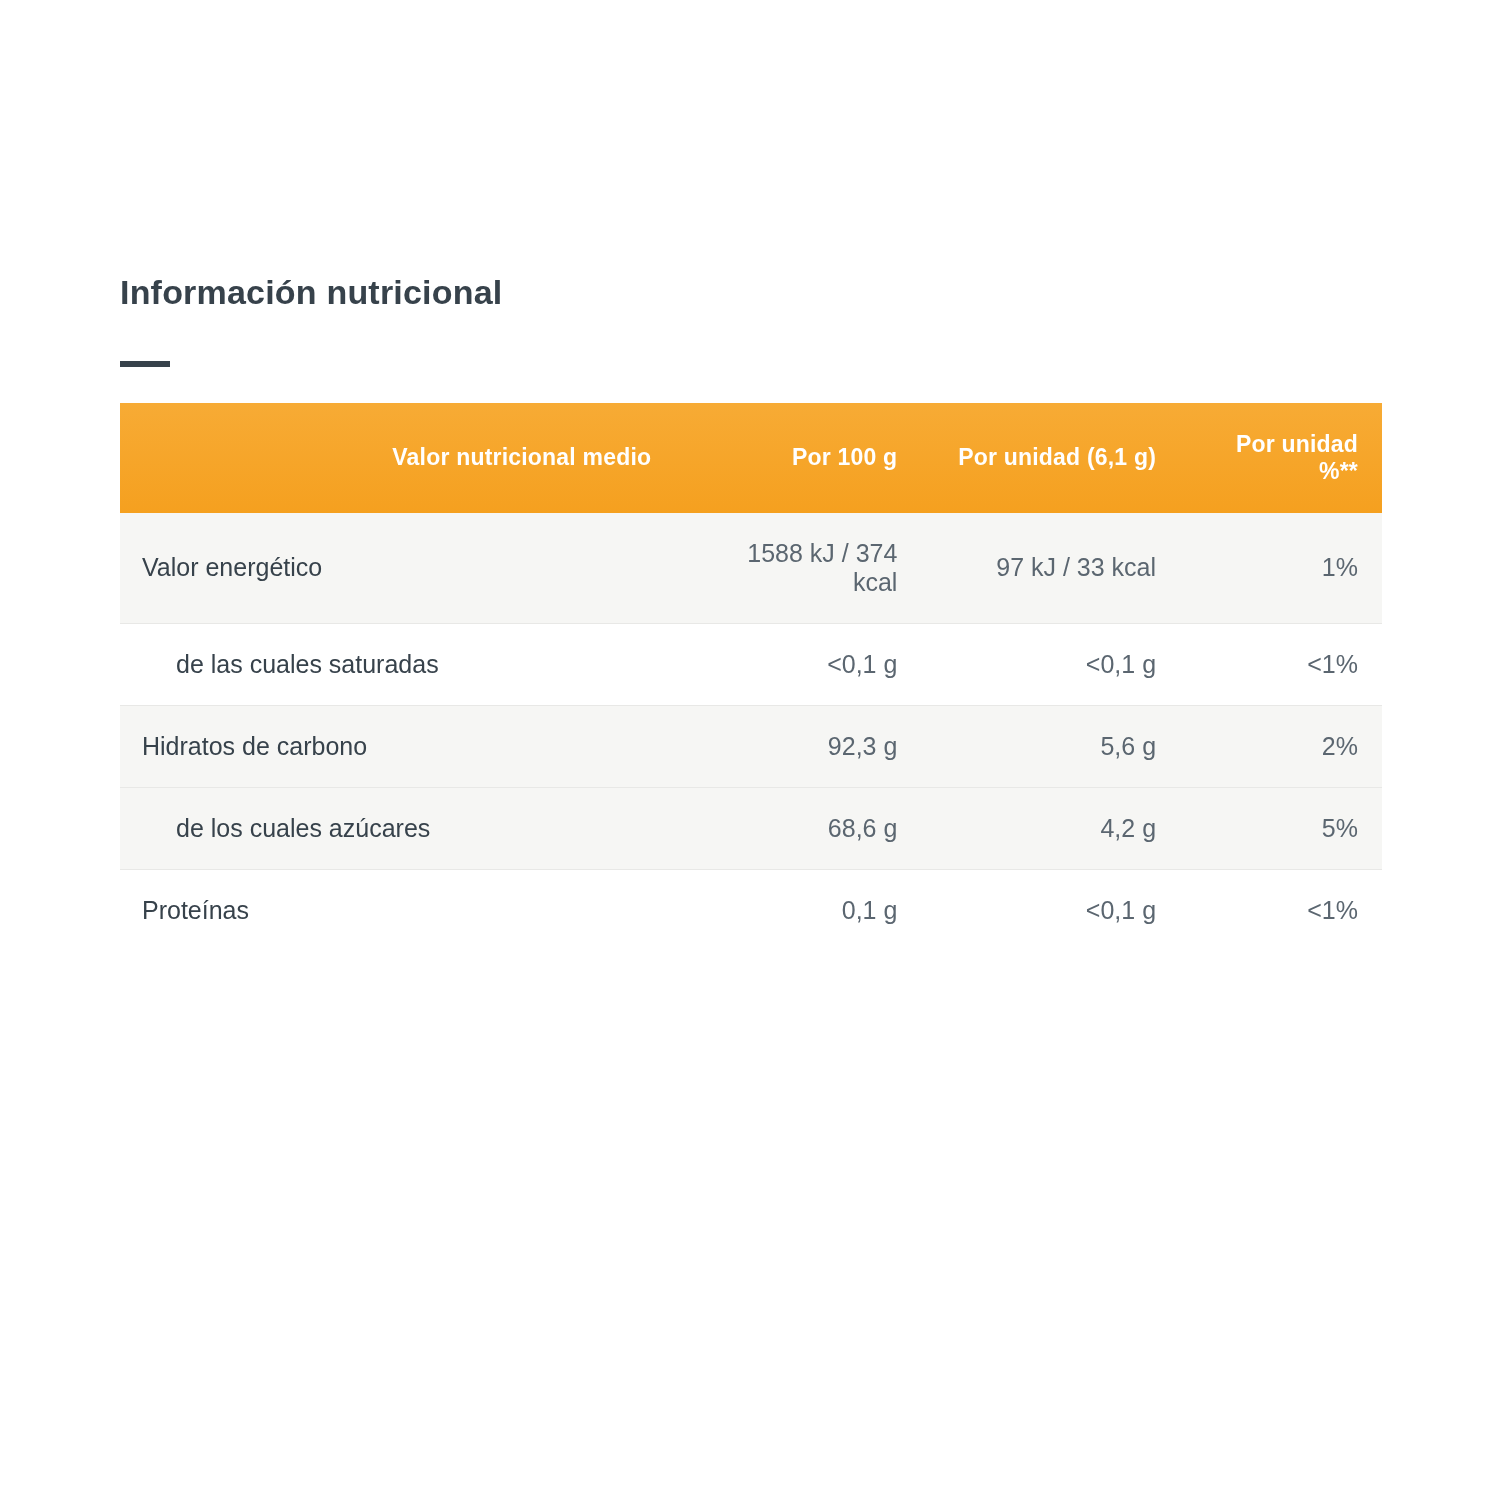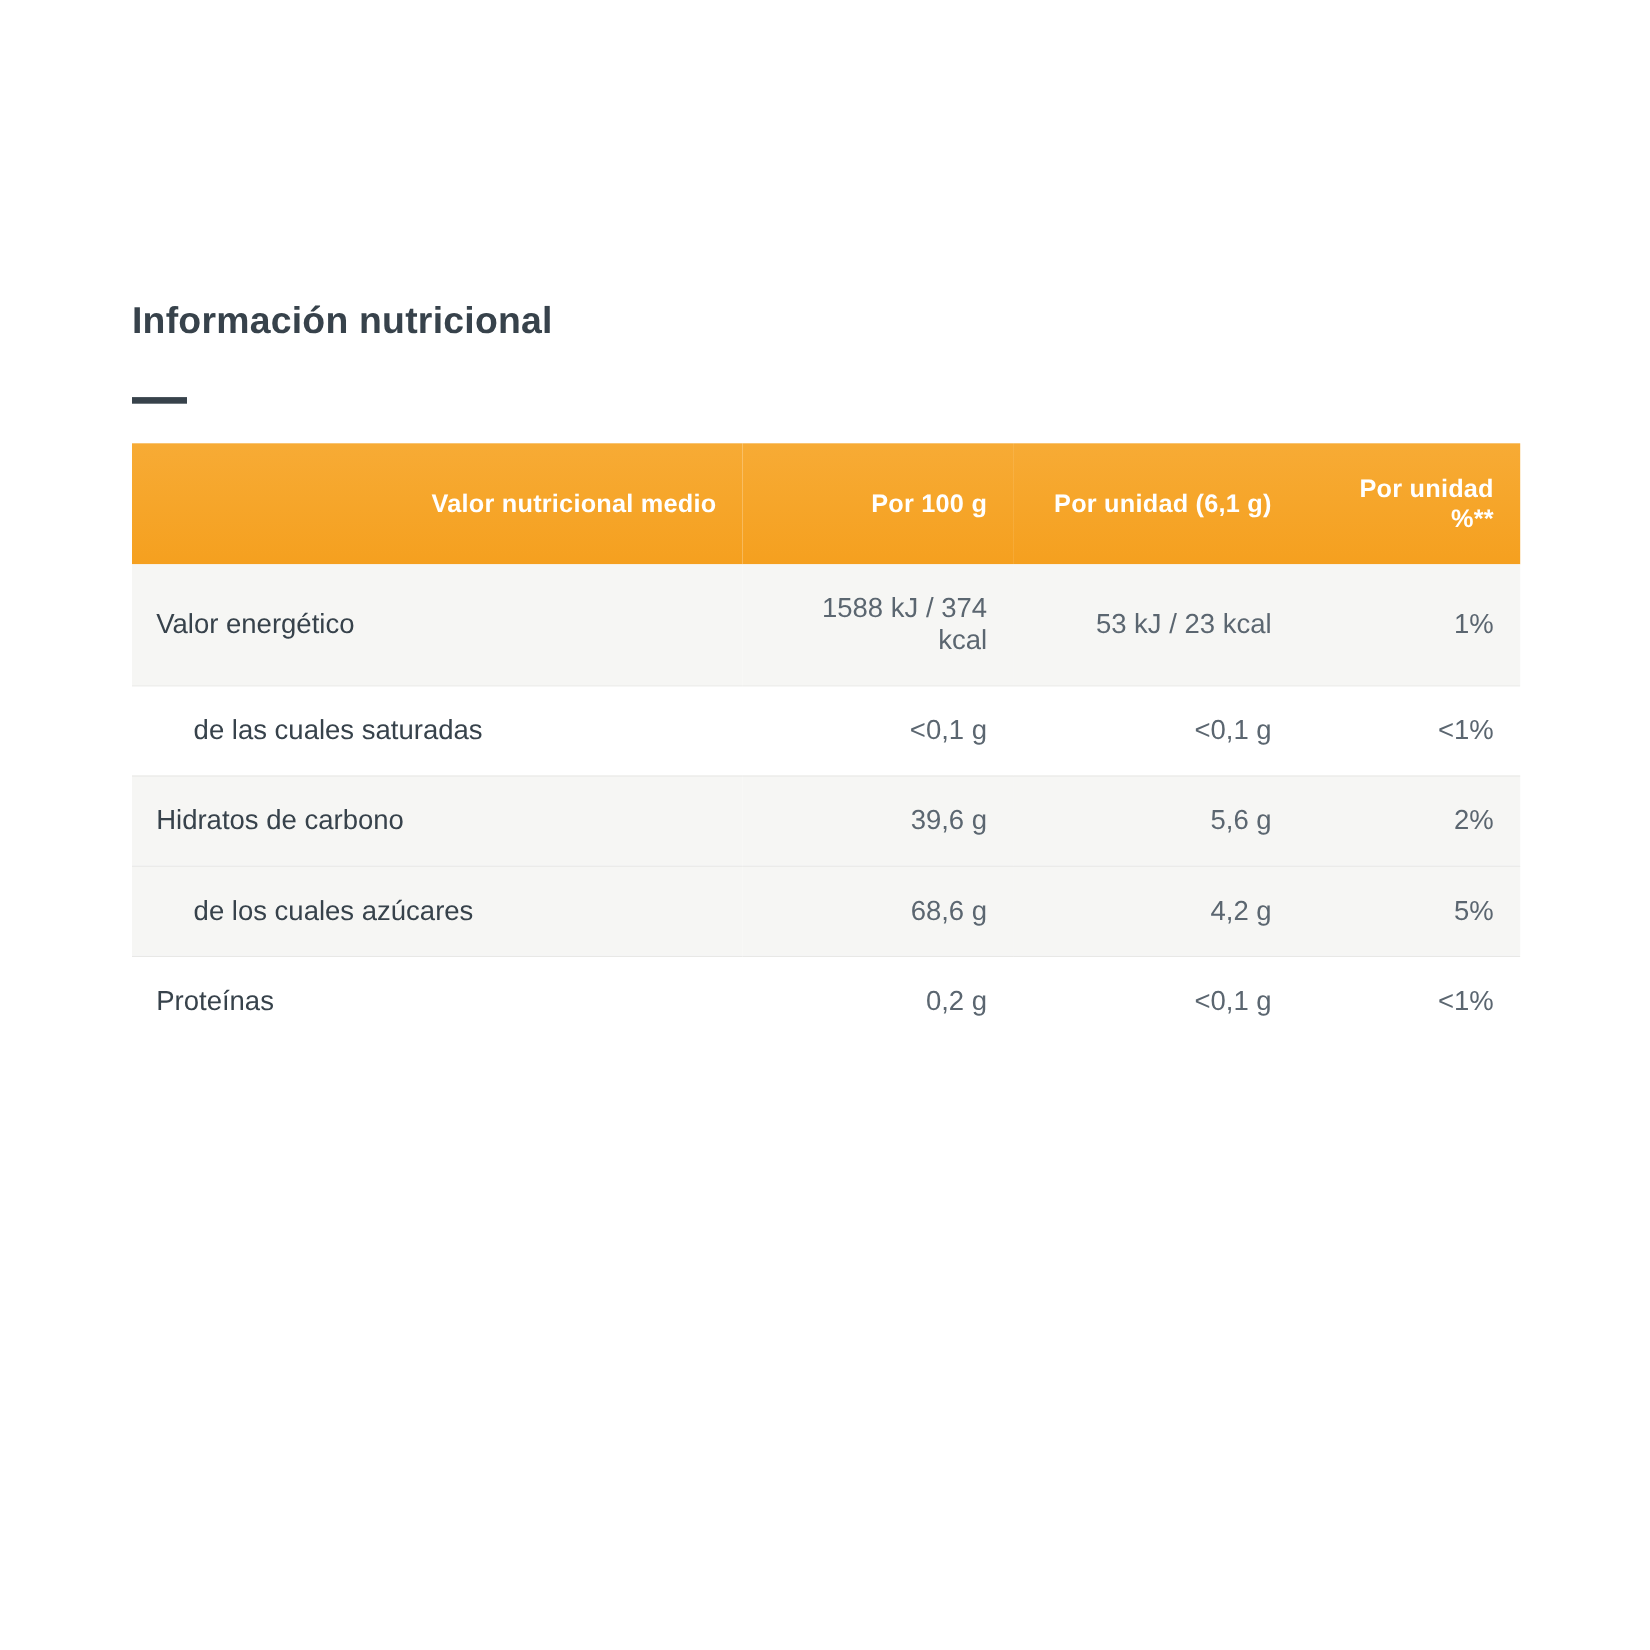--- a/index.html
+++ b/index.html
@@ -120,49 +120,49 @@
           <th>Por 100 g</th>
           <th>Por unidad (6,1 g)</th>
           <th>Por unidad %**</th>
         </tr>
       </thead>
       <tbody>
 
         <tr class="shaded">
           <td class="label">Valor energético</td>
           <td>1588 kJ / 374 kcal</td>
-          <td>53 kJ / 23 kcal</td>
+          <td>97 kJ / 33 kcal</td>
           <td>1%</td>
         </tr>
 
 
         <tr>
           <td class="label indent">de las cuales saturadas</td>
           <td>&lt;0,1 g</td>
           <td>&lt;0,1 g</td>
           <td>&lt;1%</td>
         </tr>
 
         <tr class="shaded">
           <td class="label">Hidratos de carbono</td>
-          <td>39,6 g</td>
+          <td>92,3 g</td>
           <td>5,6 g</td>
           <td>2%</td>
         </tr>
 
         <tr class="shaded">
           <td class="label indent">de los cuales azúcares</td>
           <td>68,6 g</td>
           <td>4,2 g</td>
           <td>5%</td>
         </tr>
 
         <tr>
           <td class="label">Proteínas</td>
-          <td>0,2 g</td>
+          <td>0,1 g</td>
           <td>&lt;0,1 g</td>
           <td>&lt;1%</td>
         </tr>
 
 
       </tbody>
     </table>
 
   </div>
 </div>

